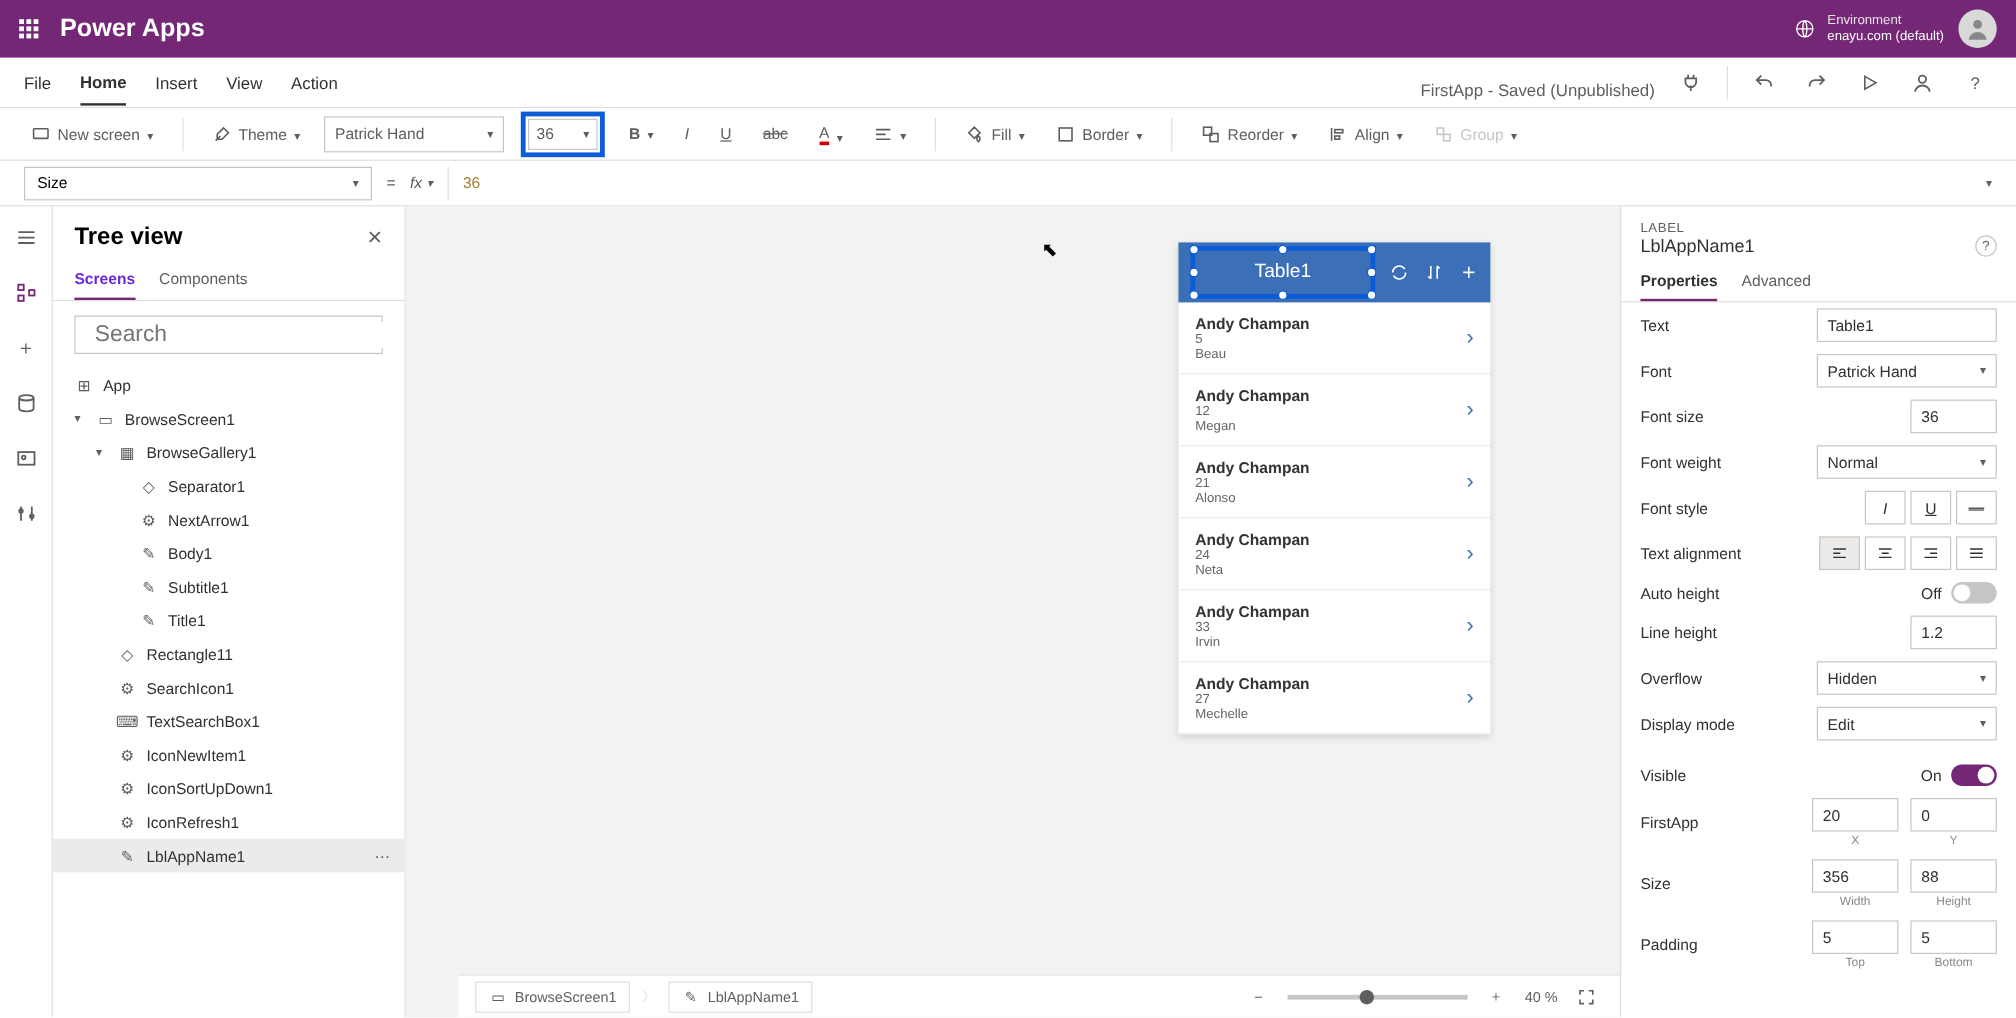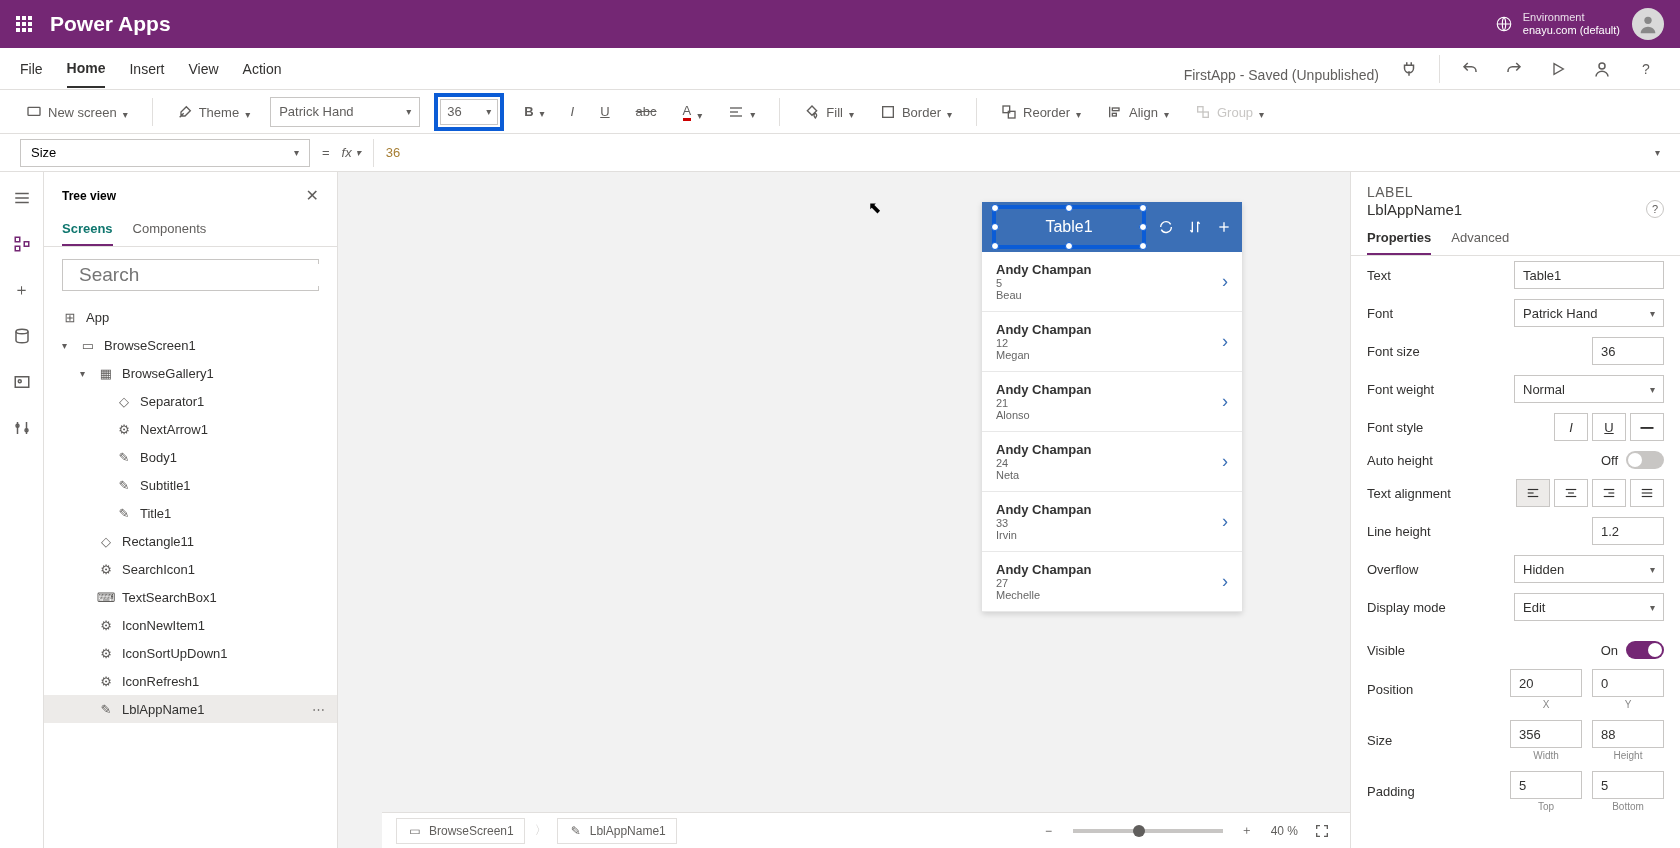--- a/index.html
+++ b/index.html
@@ -44,25 +44,25 @@
 .fx { font-style: italic; color: #605e5c; display: flex; align-items: center; gap: 4px; }
 .formula-val { color: #a67e34; }
 
 
 .main { display: flex; height: calc(848px - 48px - 42px - 44px - 38px); }
 .leftrail { width: 44px; border-right: 1px solid #e1dfdd; display: flex; flex-direction: column; align-items: center; padding-top: 12px; gap: 18px; color: #605e5c; }
 .leftrail .iconbtn.active { color: #742774; }
 
 .treeview { width: 294px; border-right: 1px solid #e1dfdd; position: relative; display: flex; flex-direction: column; }
 .tv-header { display: flex; align-items: center; padding: 14px 18px 8px; }
-.tv-title { font-size: 12px; font-weight: 600; }
+.tv-title { font-size: 20px; font-weight: 600; }
 .tv-close { margin-left: auto; cursor: pointer; color: #605e5c; }
 .tv-tabs { display: flex; gap: 20px; padding: 0 18px; border-bottom: 1px solid #e1dfdd; font-size: 13px; }
 .tv-tab { padding: 8px 0; cursor: pointer; color: #605e5c; }
-.tv-tab.active { color: #0f766e; font-weight: 600; border-bottom: 2px solid #742774; }
+.tv-tab.active { color: #6d28d9; font-weight: 600; border-bottom: 2px solid #742774; }
 .tv-search { margin: 12px 18px; border: 1px solid #c8c6c4; height: 32px; display: flex; align-items: center; padding: 0 8px; gap: 8px; color: #605e5c; }
 .tv-search input { border: none; outline: none; font-size: 19px; flex: 1; }
 .tree { flex: 1; overflow: auto; font-size: 13px; color: #323130; }
 .treeitem { display: flex; align-items: center; gap: 8px; padding: 6px 12px; cursor: pointer; }
 .ind1 { padding-left: 18px; }
 .ind2 { padding-left: 36px; }
 .ind3 { padding-left: 54px; }
 .ind4 { padding-left: 72px; }
 .treeitem.selected { background: #edebe9; }
 .tree-icon { width: 16px; height: 16px; display: inline-flex; align-items: center; justify-content: center; color: #605e5c; }
@@ -92,21 +92,21 @@
 .statusbar { position: absolute; bottom: 0; left: 44px; right: 0; height: 36px; border-top: 1px solid #e1dfdd; background: #fff; display: flex; align-items: center; padding: 0 14px; gap: 10px; font-size: 12px; color: #605e5c; }
 .crumb { display: flex; align-items: center; gap: 6px; padding: 4px 10px; border: 1px solid #e1dfdd; }
 .crumb-sep { color: #c8c6c4; }
 .status-right { margin-left: auto; display: flex; align-items: center; gap: 10px; }
 .slider { width: 150px; height: 4px; background: #c8c6c4; position: relative; }
 .slider-thumb { position: absolute; top: -4px; left: 40%; width: 12px; height: 12px; border-radius: 50%; background: #605e5c; }
 
 
 .props { width: 330px; border-left: 1px solid #e1dfdd; display: flex; flex-direction: column; font-size: 13px; color: #323130; overflow: auto; }
 .props-header { padding: 12px 16px 4px; }
-.props-type { font-size: 14px; color: #605e5c; letter-spacing: .5px; }
+.props-type { font-size: 11px; color: #605e5c; letter-spacing: .5px; }
 .props-name { font-size: 15px; font-weight: 400; display: flex; align-items: center; }
 .props-name .help { margin-left: auto; color: #605e5c; border: 1px solid #c8c6c4; border-radius: 50%; width: 18px; height: 18px; display: flex; align-items: center; justify-content: center; font-size: 11px; }
 .props-tabs { display: flex; gap: 20px; padding: 0 16px; border-bottom: 1px solid #e1dfdd; }
 .props-tab { padding: 8px 0; cursor: pointer; color: #605e5c; }
 .props-tab.active { color: #323130; font-weight: 600; border-bottom: 2px solid #742774; }
 .prop-row { display: flex; align-items: center; padding: 5px 16px; gap: 10px; }
 .prop-row label { flex: 1; color: #323130; }
 .prop-input { border: 1px solid #c8c6c4; height: 28px; padding: 0 8px; background: #fff; display: flex; align-items: center; justify-content: space-between; font-size: 13px; }
 .w150 { width: 150px; } .w75 { width: 72px; }
 .sublabel { font-size: 10px; color: #888; text-align: center; }
@@ -582,29 +582,20 @@
           </div>
         <div class="b">
             <u>U</u>
           </div>
         <div class="b">
             <span style="text-decoration:line-through">—</span>
           </div>
       </div>
     </div>
     <div class="prop-row">
-        <label>Auto height</label>
-      <div class="toggle-row">
-          <span>Off</span>
-          <div class="toggle off">
-            <div class="knob"></div>
-          </div>
-        </div>
-    </div>
-    <div class="prop-row">
         <label>Text alignment</label>
       <div class="btngroup">
         <div class="b active">
             <svg width="14" height="14" viewBox="0 0 24 24" stroke="currentColor" stroke-width="2">
               <line x1="3" y1="6" x2="21" y2="6"></line>
               <line x1="3" y1="12" x2="13" y2="12"></line>
               <line x1="3" y1="18" x2="21" y2="18"></line>
             </svg>
           </div>
         <div class="b">
@@ -624,20 +615,29 @@
         <div class="b">
             <svg width="14" height="14" viewBox="0 0 24 24" stroke="currentColor" stroke-width="2">
               <line x1="3" y1="6" x2="21" y2="6"></line>
               <line x1="3" y1="12" x2="21" y2="12"></line>
               <line x1="3" y1="18" x2="21" y2="18"></line>
             </svg>
           </div>
       </div>
     </div>
     <div class="prop-row">
+        <label>Auto height</label>
+      <div class="toggle-row">
+          <span>Off</span>
+          <div class="toggle off">
+            <div class="knob"></div>
+          </div>
+        </div>
+    </div>
+    <div class="prop-row">
         <label>Line height</label>
         <div class="prop-input w75">
           <span>1.2</span>
         </div>
       </div>
     <div class="prop-row">
         <label>Overflow</label>
         <div class="prop-input w150">
           <span>Hidden</span>
           <span class="chev">▾</span>
@@ -654,21 +654,21 @@
     <div class="prop-row">
         <label>Visible</label>
       <div class="toggle-row">
           <span>On</span>
           <div class="toggle on">
             <div class="knob"></div>
           </div>
         </div>
     </div>
     <div class="prop-row">
-        <label>Position</label>
+        <label>FirstApp</label>
       <div class="pair">
           <div class="prop-input w75">
             <span>20</span>
           </div>
           <div class="sublabel">X</div>
         </div>
       <div class="pair">
           <div class="prop-input w75">
             <span>0</span>
           </div>

